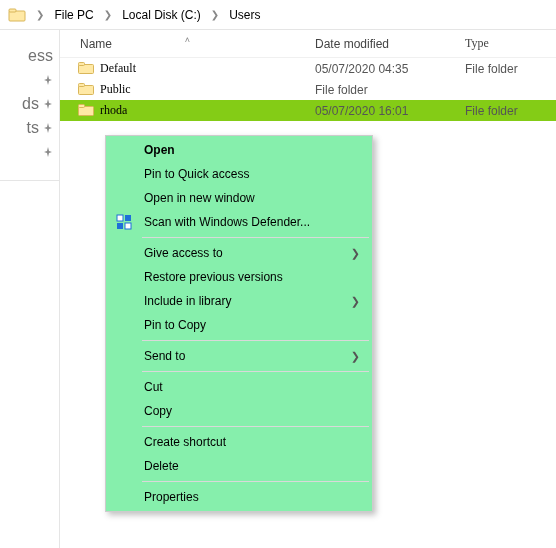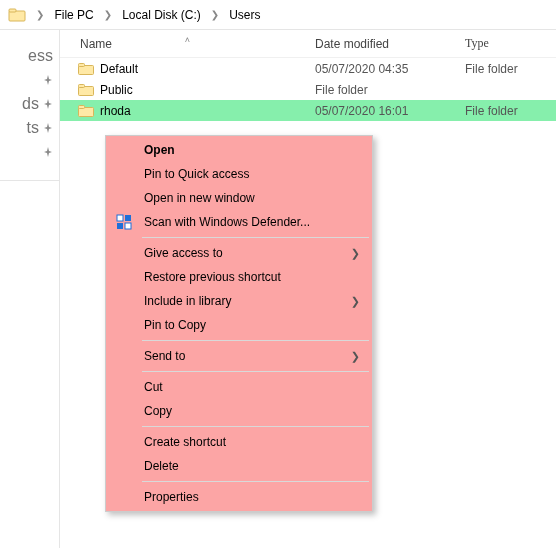--- a/index.html
+++ b/index.html
@@ -53,33 +53,33 @@
 .coldate { width: 150px; }
 .coltype { flex: 1; font-family: Liberation Serif, serif; }
 .sorticon { position: absolute; left: 50%; top: -2px; transform: translateX(-50%); color: #888; font-size: 9px; }
 .rows { }
 .row {
   display: flex;
   align-items: center;
   height: 21px;
   font-size: 12px;
 }
-.row .c1 { width: 255px; padding-left: 18px; display: flex; align-items: flex-start; }
+.row .c1 { width: 255px; padding-left: 18px; display: flex; align-items: flex-start; font-family: Liberation Serif, serif; }
 .row .c2 { width: 150px; color: #555; }
 .row .c3 { flex: 1; color: #555; }
 .row .foldericon { margin-right: 6px; }
-.row.selected { background: #86efac; }
+.row.selected { background: #84cc16; }
 .foldericon, .fico {
   display: inline-block;
 }
 .context {
   position: absolute;
   left: 105px; top: 135px;
   width: 268px;
-  background: #fca5a5;
+  background: #86efac;
   border: 1px solid #ccc;
   box-shadow: 3px 3px 6px rgba(0,0,0,0.25);
   padding: 2px;
 }
 .context .mitem {
   display: flex;
   align-items: center;
   height: 24px;
   padding-left: 36px;
   padding-right: 10px;
@@ -229,21 +229,21 @@
         </svg>
       </span>
       <span>Scan with Windows Defender...</span>
     </div>
     <div class="divider"></div>
     <div class="mitem">
       <span>Give access to</span>
       <span class="sub">❯</span>
     </div>
     <div class="mitem">
-      <span>Restore previous shortcut</span>
+      <span>Restore previous versions</span>
     </div>
     <div class="mitem">
       <span>Include in library</span>
       <span class="sub">❯</span>
     </div>
     <div class="mitem">
       <span>Pin to Copy</span>
     </div>
     <div class="divider"></div>
     <div class="mitem">

